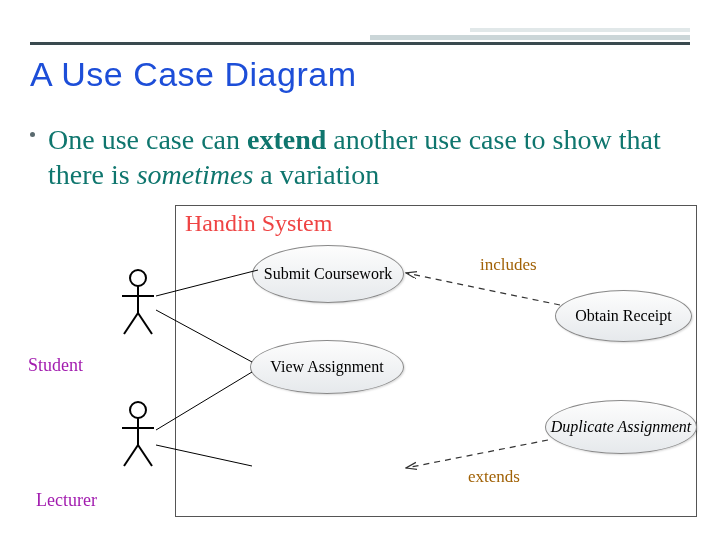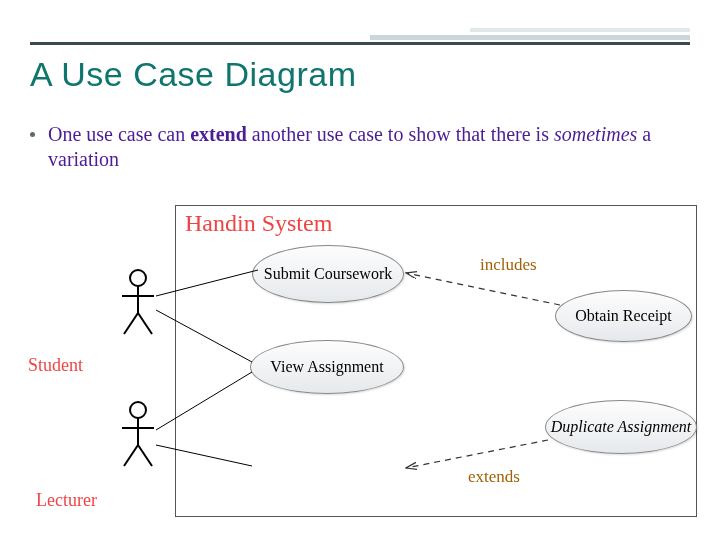--- a/index.html
+++ b/index.html
@@ -39,32 +39,32 @@
     width: 220px;
     height: 4px;
     background: #6a8a8f;
     opacity: 0.2;
   }
   .title {
     position: absolute;
     top: 55px;
     left: 30px;
     font-size: 34px;
-    color: #0f766e;
+    color: #1d4ed8;
     font-weight: normal;
     letter-spacing: 0.5px;
   }
   .bullet-row {
     position: absolute;
     top: 122px;
     left: 48px;
     right: 40px;
     font-family: "Georgia", serif;
-    font-size: 20px;
-    color: #4c1d95;
+    font-size: 28px;
+    color: #0f766e;
     line-height: 1.25;
   }
   .bullet-dot {
     position: absolute;
     left: -18px;
     top: 10px;
     width: 5px;
     height: 5px;
     background: #5a6a6f;
     border-radius: 50%;
@@ -102,21 +102,21 @@
     box-shadow: 1px 1px 2px rgba(0,0,0,0.15);
   }
   .actor {
     position: absolute;
   }
   .actor svg { display: block; }
   .actor-label {
     position: absolute;
     font-family: Georgia, serif;
     font-size: 18px;
-    color: #ef4444;
+    color: #a21caf;
   }
   .rel-label {
     position: absolute;
     font-family: Georgia, serif;
     font-size: 17px;
     color: #a16207;
   }
   svg.lines {
     position: absolute;
     left: 0; top: 0;

